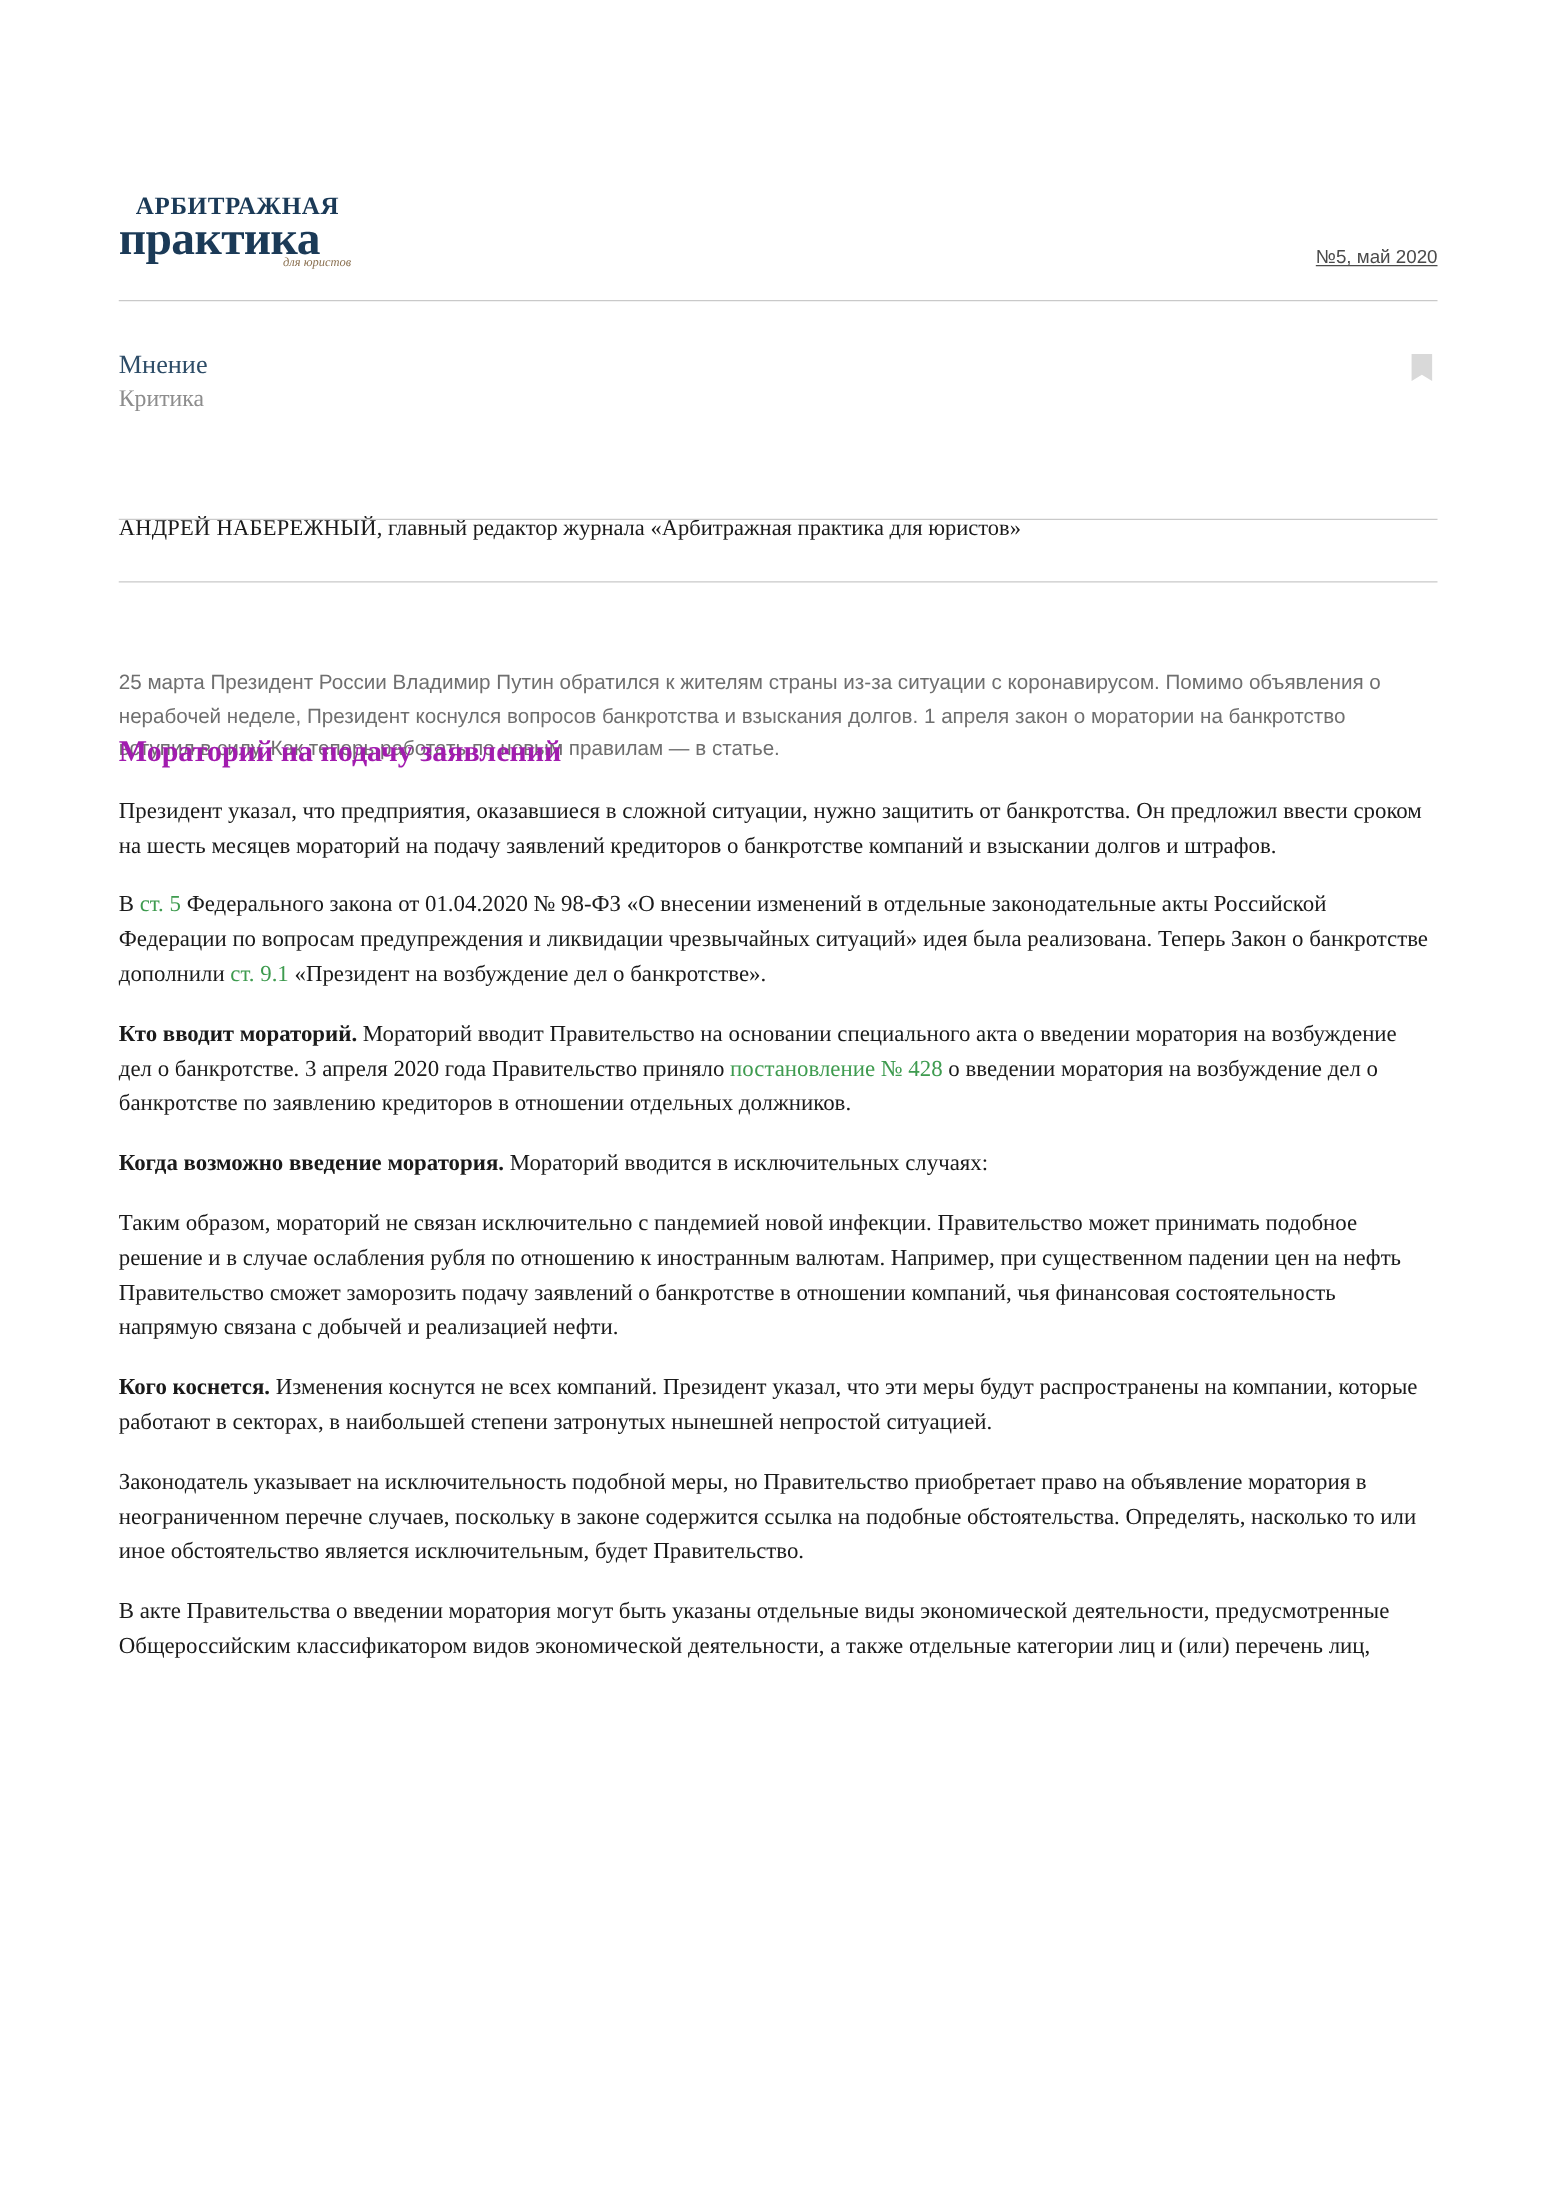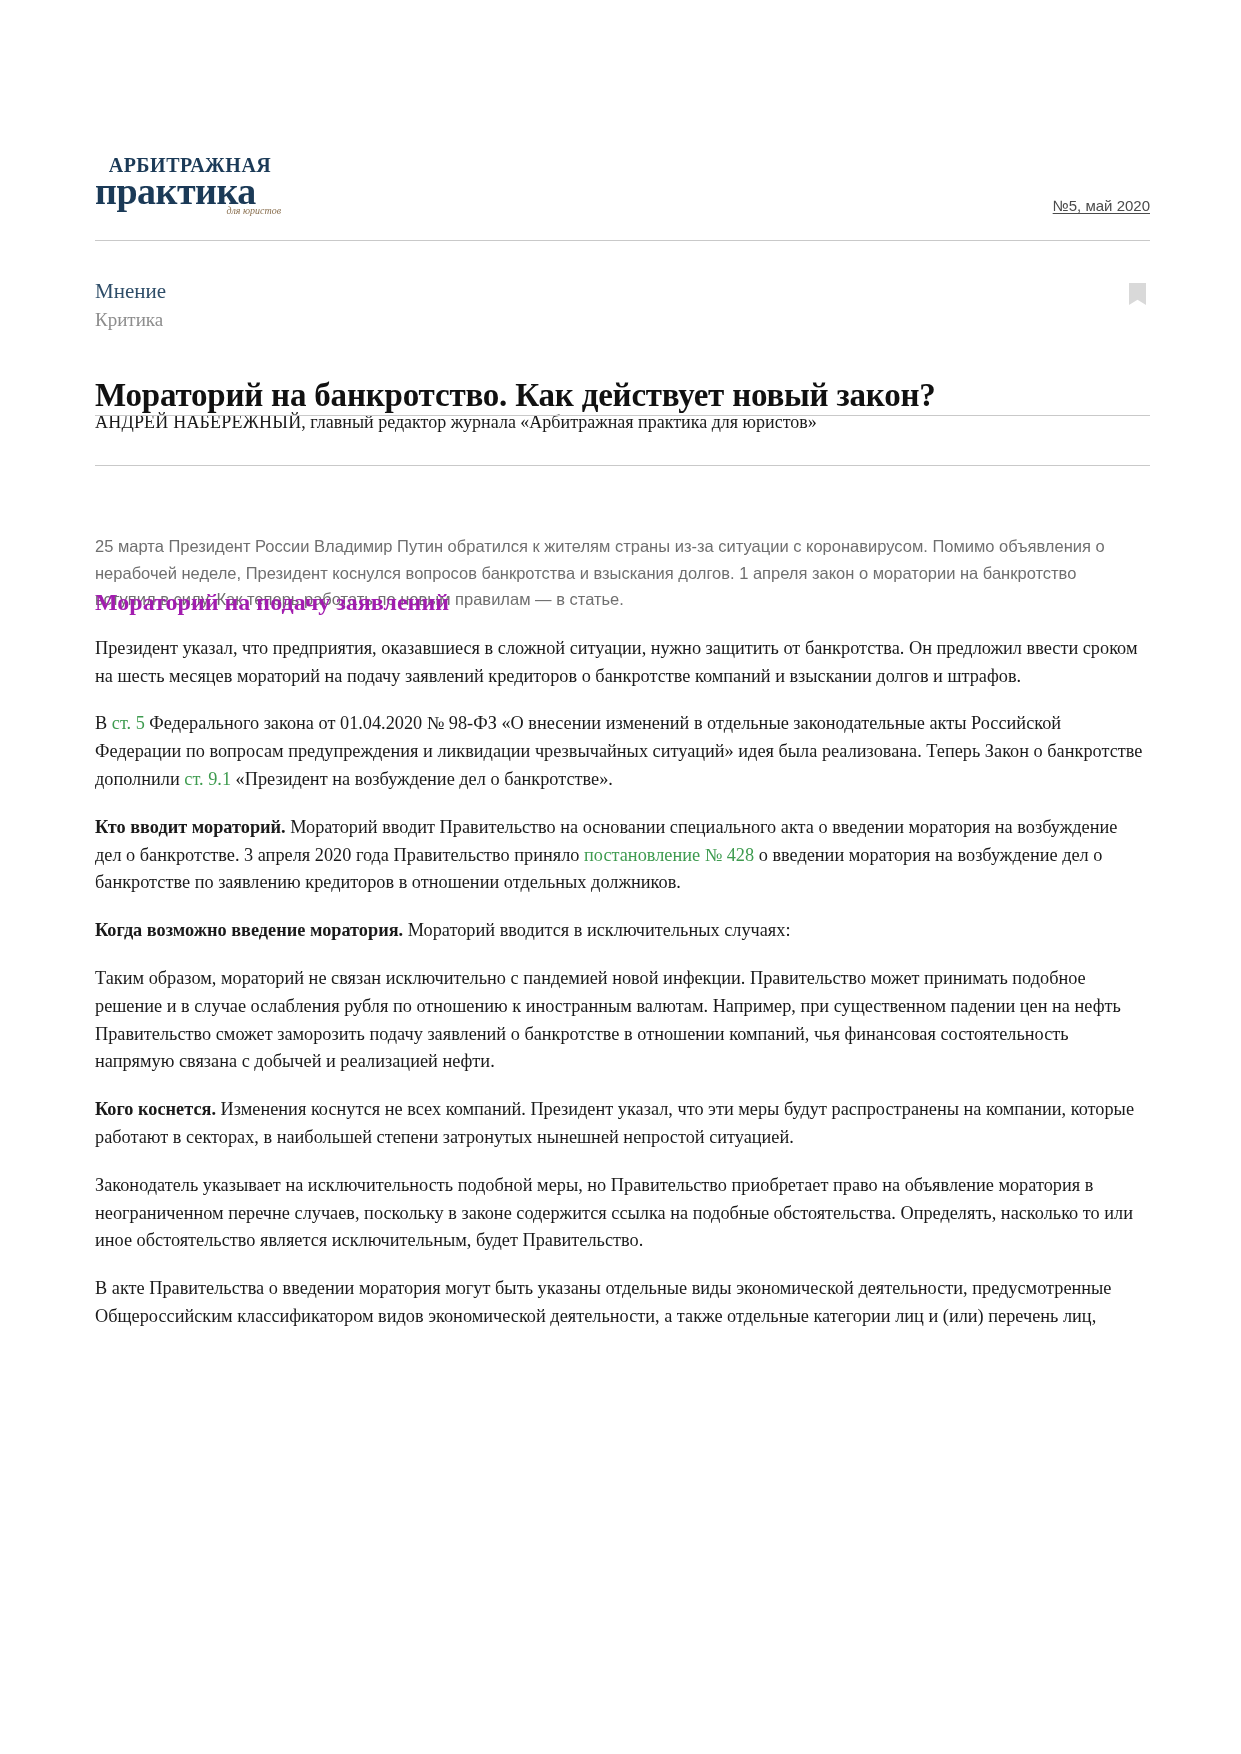--- a/index.html
+++ b/index.html
@@ -232,21 +232,20 @@
 
   <div class="bookmark">
     <span class="bm-shape"></span>
   </div>
 
   <div class="kicker">
     <span class="kicker-main">Мнение</span>
     <span class="kicker-sub">Критика</span>
   </div>
 
-  <h1 class="headline">Мораторий на банкротство. Как действует новый закон?</h1>
 
   <div class="byline">
     <span class="author">АНДРЕЙ НАБЕРЕЖНЫЙ</span><span>, главный редактор журнала «Арбитражная практика для юристов»</span>
   </div>
 
   <div class="rule r2"></div>
   <div class="rule r3"></div>
 
   <div class="lead">25 марта Президент России Владимир Путин обратился к жителям страны из-за ситуации с коронавирусом. Помимо объявления о нерабочей неделе, Президент коснулся вопросов банкротства и взыскания долгов. 1 апреля закон о моратории на банкротство вступил в силу. Как теперь работать по новым правилам — в статье.</div>
 

